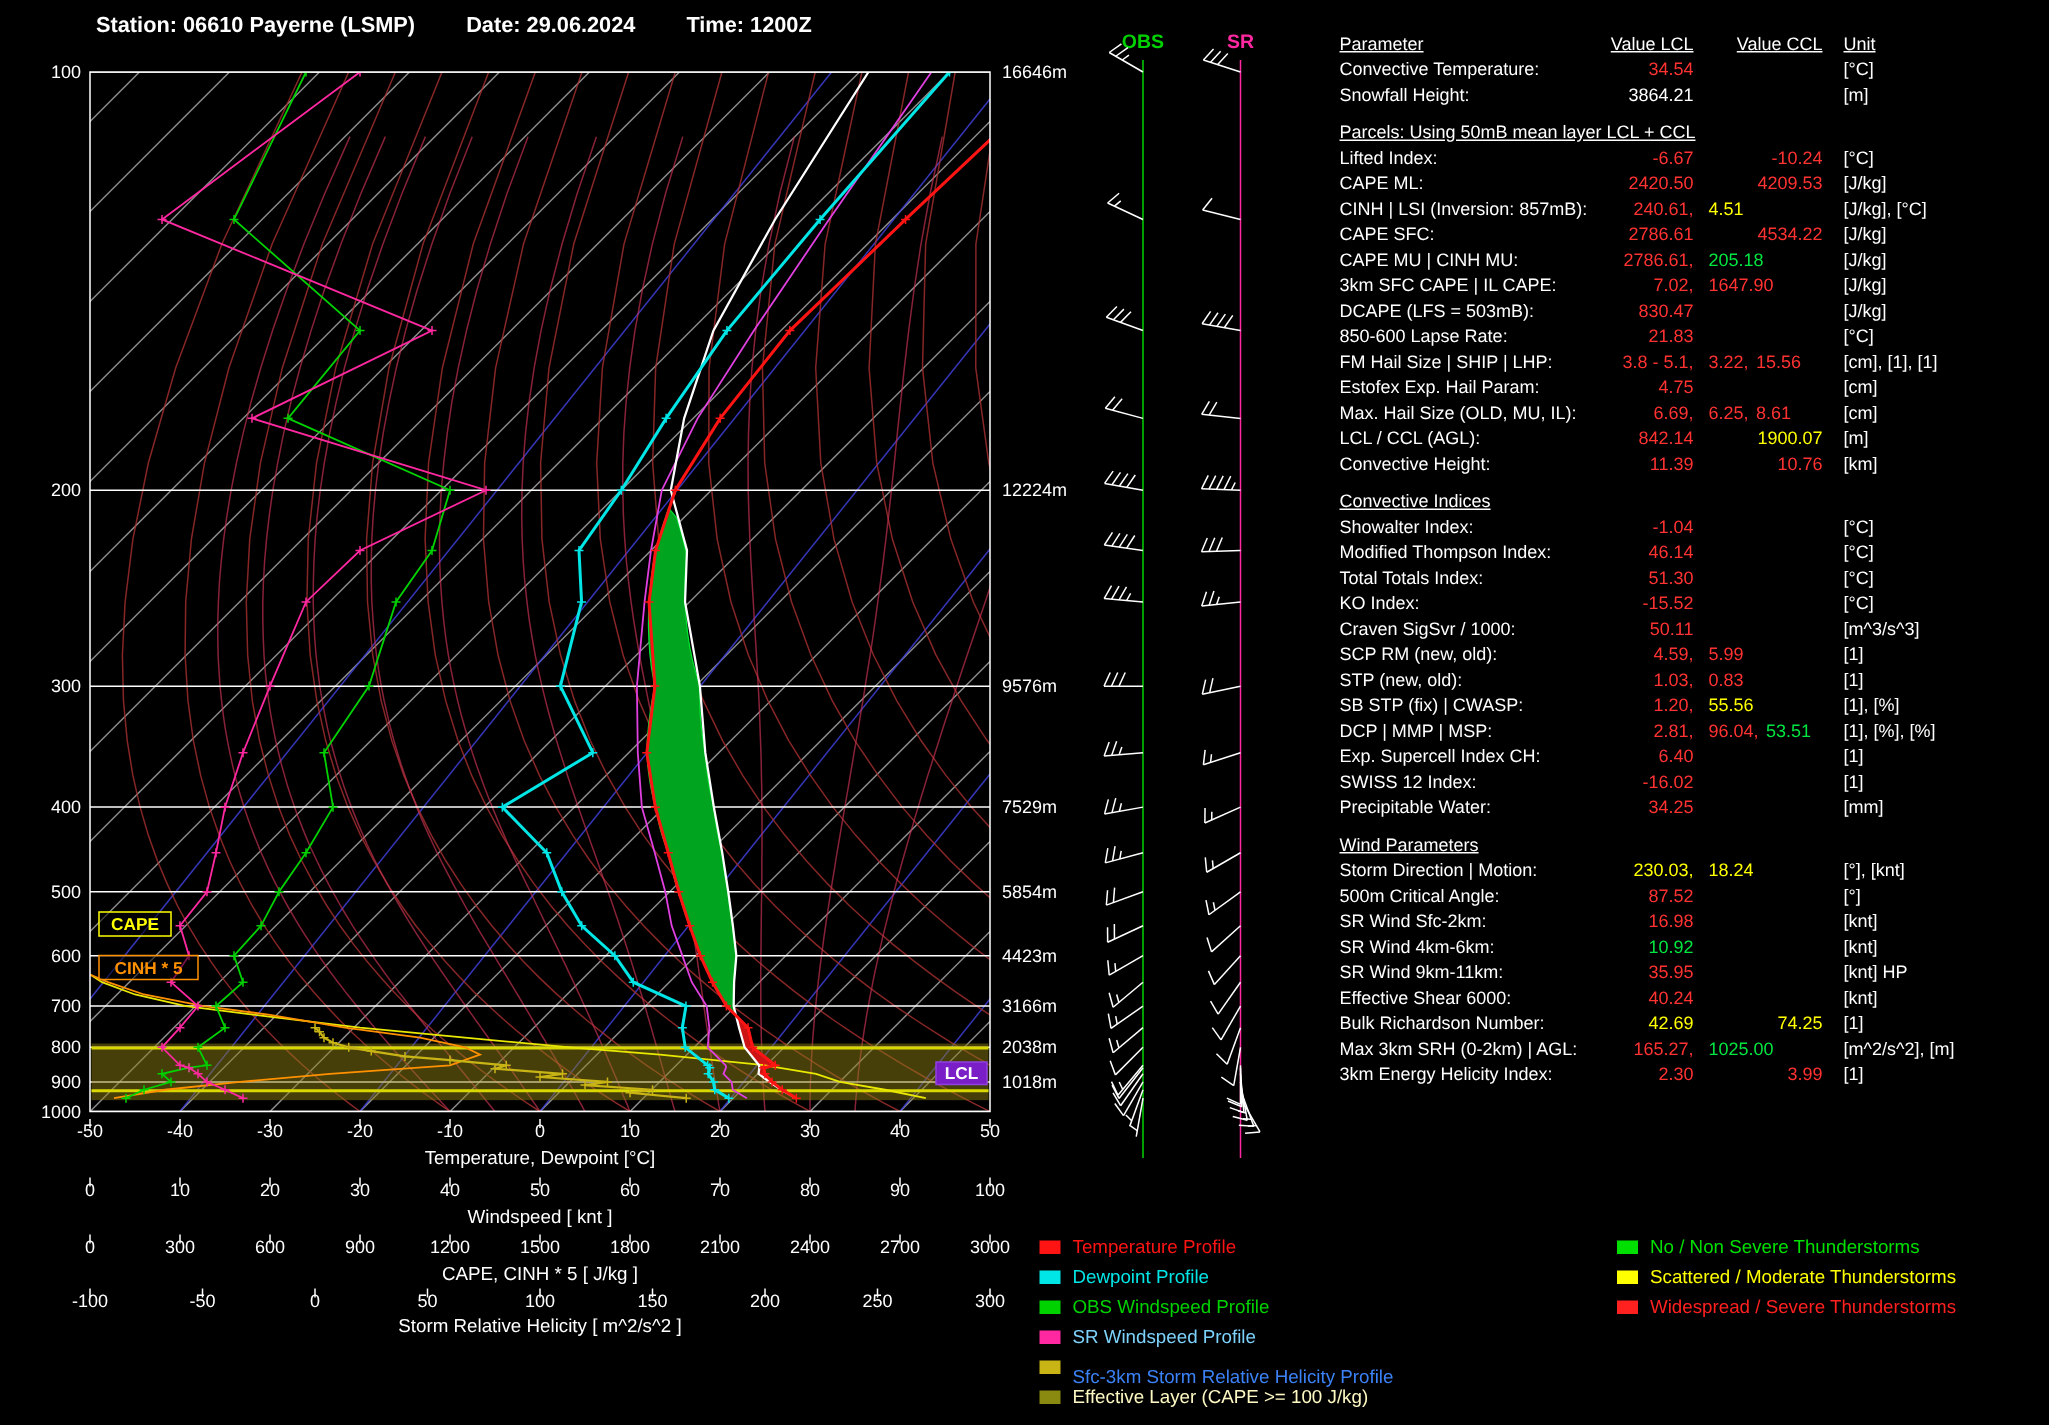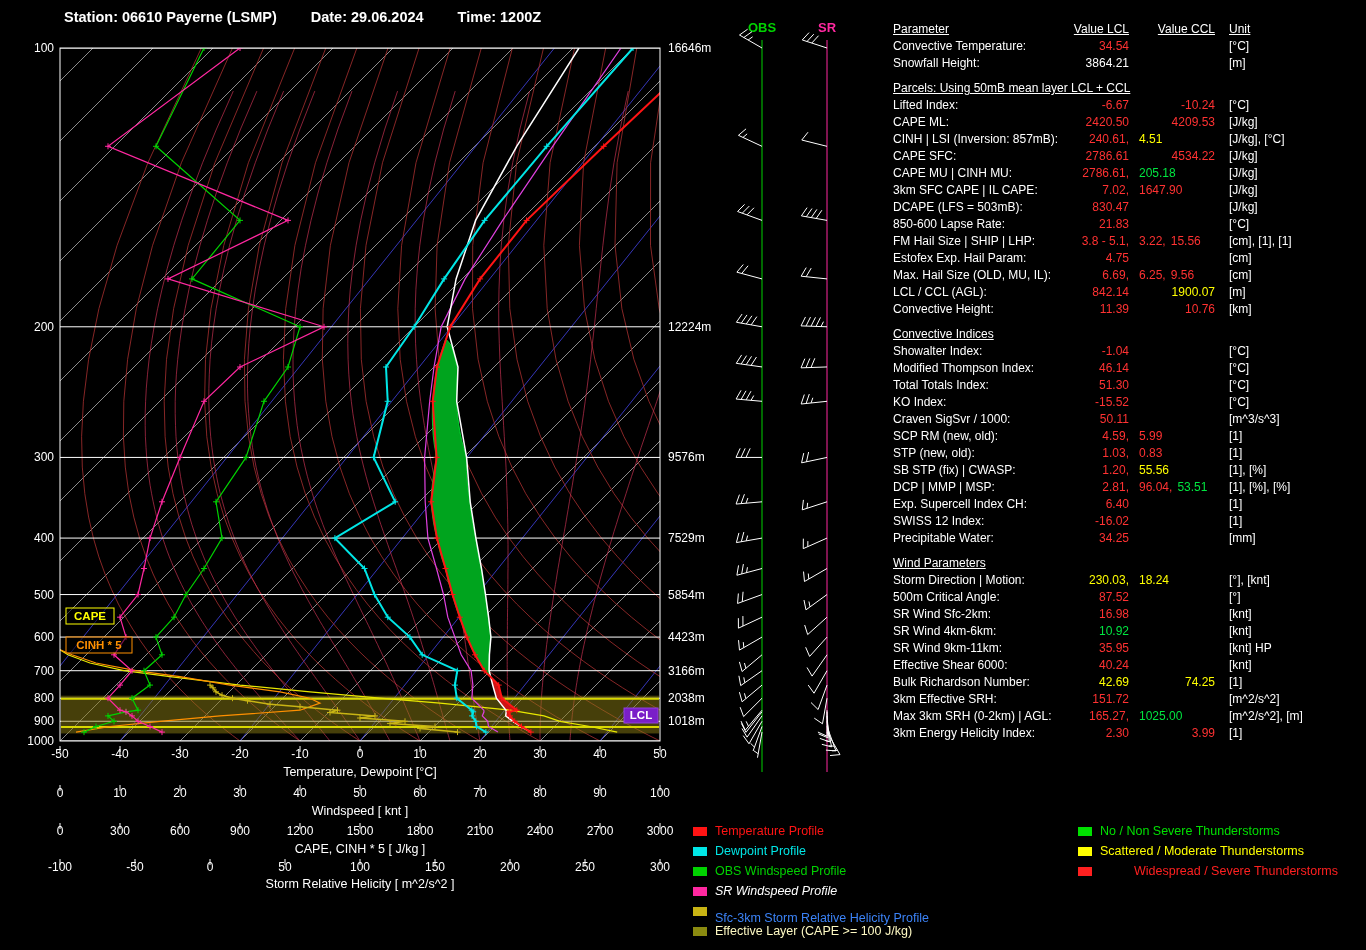--- a/index.html
+++ b/index.html
@@ -504,21 +504,21 @@
       </div>
       <div class="trow">
         <span class="c-label w">Estofex Exp. Hail Param:</span>
         <span class="c-lcl"><span class="r">4.75</span></span>
         <span class="c-ccl left"></span>
         <span class="c-unit w">[cm]</span>
       </div>
       <div class="trow">
         <span class="c-label w">Max. Hail Size (OLD, MU, IL):</span>
         <span class="c-lcl"><span class="r">6.69,</span></span>
-        <span class="c-ccl left"><span class="r">6.25,</span><span class="r" style="margin-left: 5px;">9.56</span></span>
+        <span class="c-ccl left"><span class="r">6.25,</span><span class="r" style="margin-left: 5px;">8.61</span></span>
         <span class="c-unit w">[cm]</span>
       </div>
       <div class="trow">
         <span class="c-label w">LCL / CCL (AGL):</span>
         <span class="c-lcl"><span class="r">842.14</span></span>
         <span class="c-ccl"><span class="y">1900.07</span></span>
         <span class="c-unit w">[m]</span>
       </div>
       <div class="trow">
         <span class="c-label w">Convective Height:</span>
@@ -636,26 +636,20 @@
         <span class="c-ccl left"></span>
         <span class="c-unit w">[knt]</span>
       </div>
       <div class="trow">
         <span class="c-label w">Bulk Richardson Number:</span>
         <span class="c-lcl"><span class="y">42.69</span></span>
         <span class="c-ccl"><span class="y">74.25</span></span>
         <span class="c-unit w">[1]</span>
       </div>
       <div class="trow">
-        <span class="c-label w">3km Effective SRH:</span>
-        <span class="c-lcl"><span class="r">151.72</span></span>
-        <span class="c-ccl left"></span>
-        <span class="c-unit w">[m^2/s^2]</span>
-      </div>
-      <div class="trow">
         <span class="c-label w">Max 3km SRH (0-2km) | AGL:</span>
         <span class="c-lcl"><span class="r">165.27,</span></span>
         <span class="c-ccl left"><span class="g">1025.00</span></span>
         <span class="c-unit w">[m^2/s^2], [m]</span>
       </div>
       <div class="trow">
         <span class="c-label w">3km Energy Helicity Index:</span>
         <span class="c-lcl"><span class="r">2.30</span></span>
         <span class="c-ccl"><span class="r">3.99</span></span>
         <span class="c-unit w">[1]</span>
@@ -669,21 +663,21 @@
       <div class="leg-item">
         <span class="leg-sw" style="background: rgb(0, 230, 230);"></span>
         <span style="color: rgb(0, 230, 230);">Dewpoint Profile</span>
       </div>
       <div class="leg-item">
         <span class="leg-sw" style="background: rgb(0, 210, 0);"></span>
         <span style="color: rgb(0, 210, 0);">OBS Windspeed Profile</span>
       </div>
       <div class="leg-item">
         <span class="leg-sw" style="background: rgb(255, 40, 160);"></span>
-        <span style="color: #ffffff; font-style: italic;">SR Windspeed Profile</span>
+        <span style="color: #7dd3fc;">SR Windspeed Profile</span>
       </div>
       <div class="leg-item">
         <span class="leg-sw" style="background: rgb(200, 180, 20);"></span>
         <span style="color: #3b82f6; margin-top: 13px;">Sfc-3km Storm Relative Helicity Profile</span>
       </div>
       <div class="leg-item">
         <span class="leg-sw" style="background: rgb(138, 138, 16);"></span>
         <span style="color: #fef9c3;">Effective Layer (CAPE &gt;= 100 J/kg)</span>
       </div>
     </div>
@@ -691,16 +685,16 @@
       <div class="leg-item">
         <span class="leg-sw" style="background: rgb(0, 224, 0);"></span>
         <span style="color: rgb(0, 224, 0);">No / Non Severe Thunderstorms</span>
       </div>
       <div class="leg-item">
         <span class="leg-sw" style="background: rgb(255, 255, 0);"></span>
         <span style="color: rgb(255, 255, 0);">Scattered / Moderate Thunderstorms</span>
       </div>
       <div class="leg-item">
         <span class="leg-sw" style="background: rgb(255, 32, 32);"></span>
-        <span style="color: rgb(255, 32, 32); margin-left: 34px;">Widespread / Severe Thunderstorms</span>
+        <span style="color: rgb(255, 32, 32);">Widespread / Severe Thunderstorms</span>
       </div>
     </div>
 </div>
 
 </body></html>

